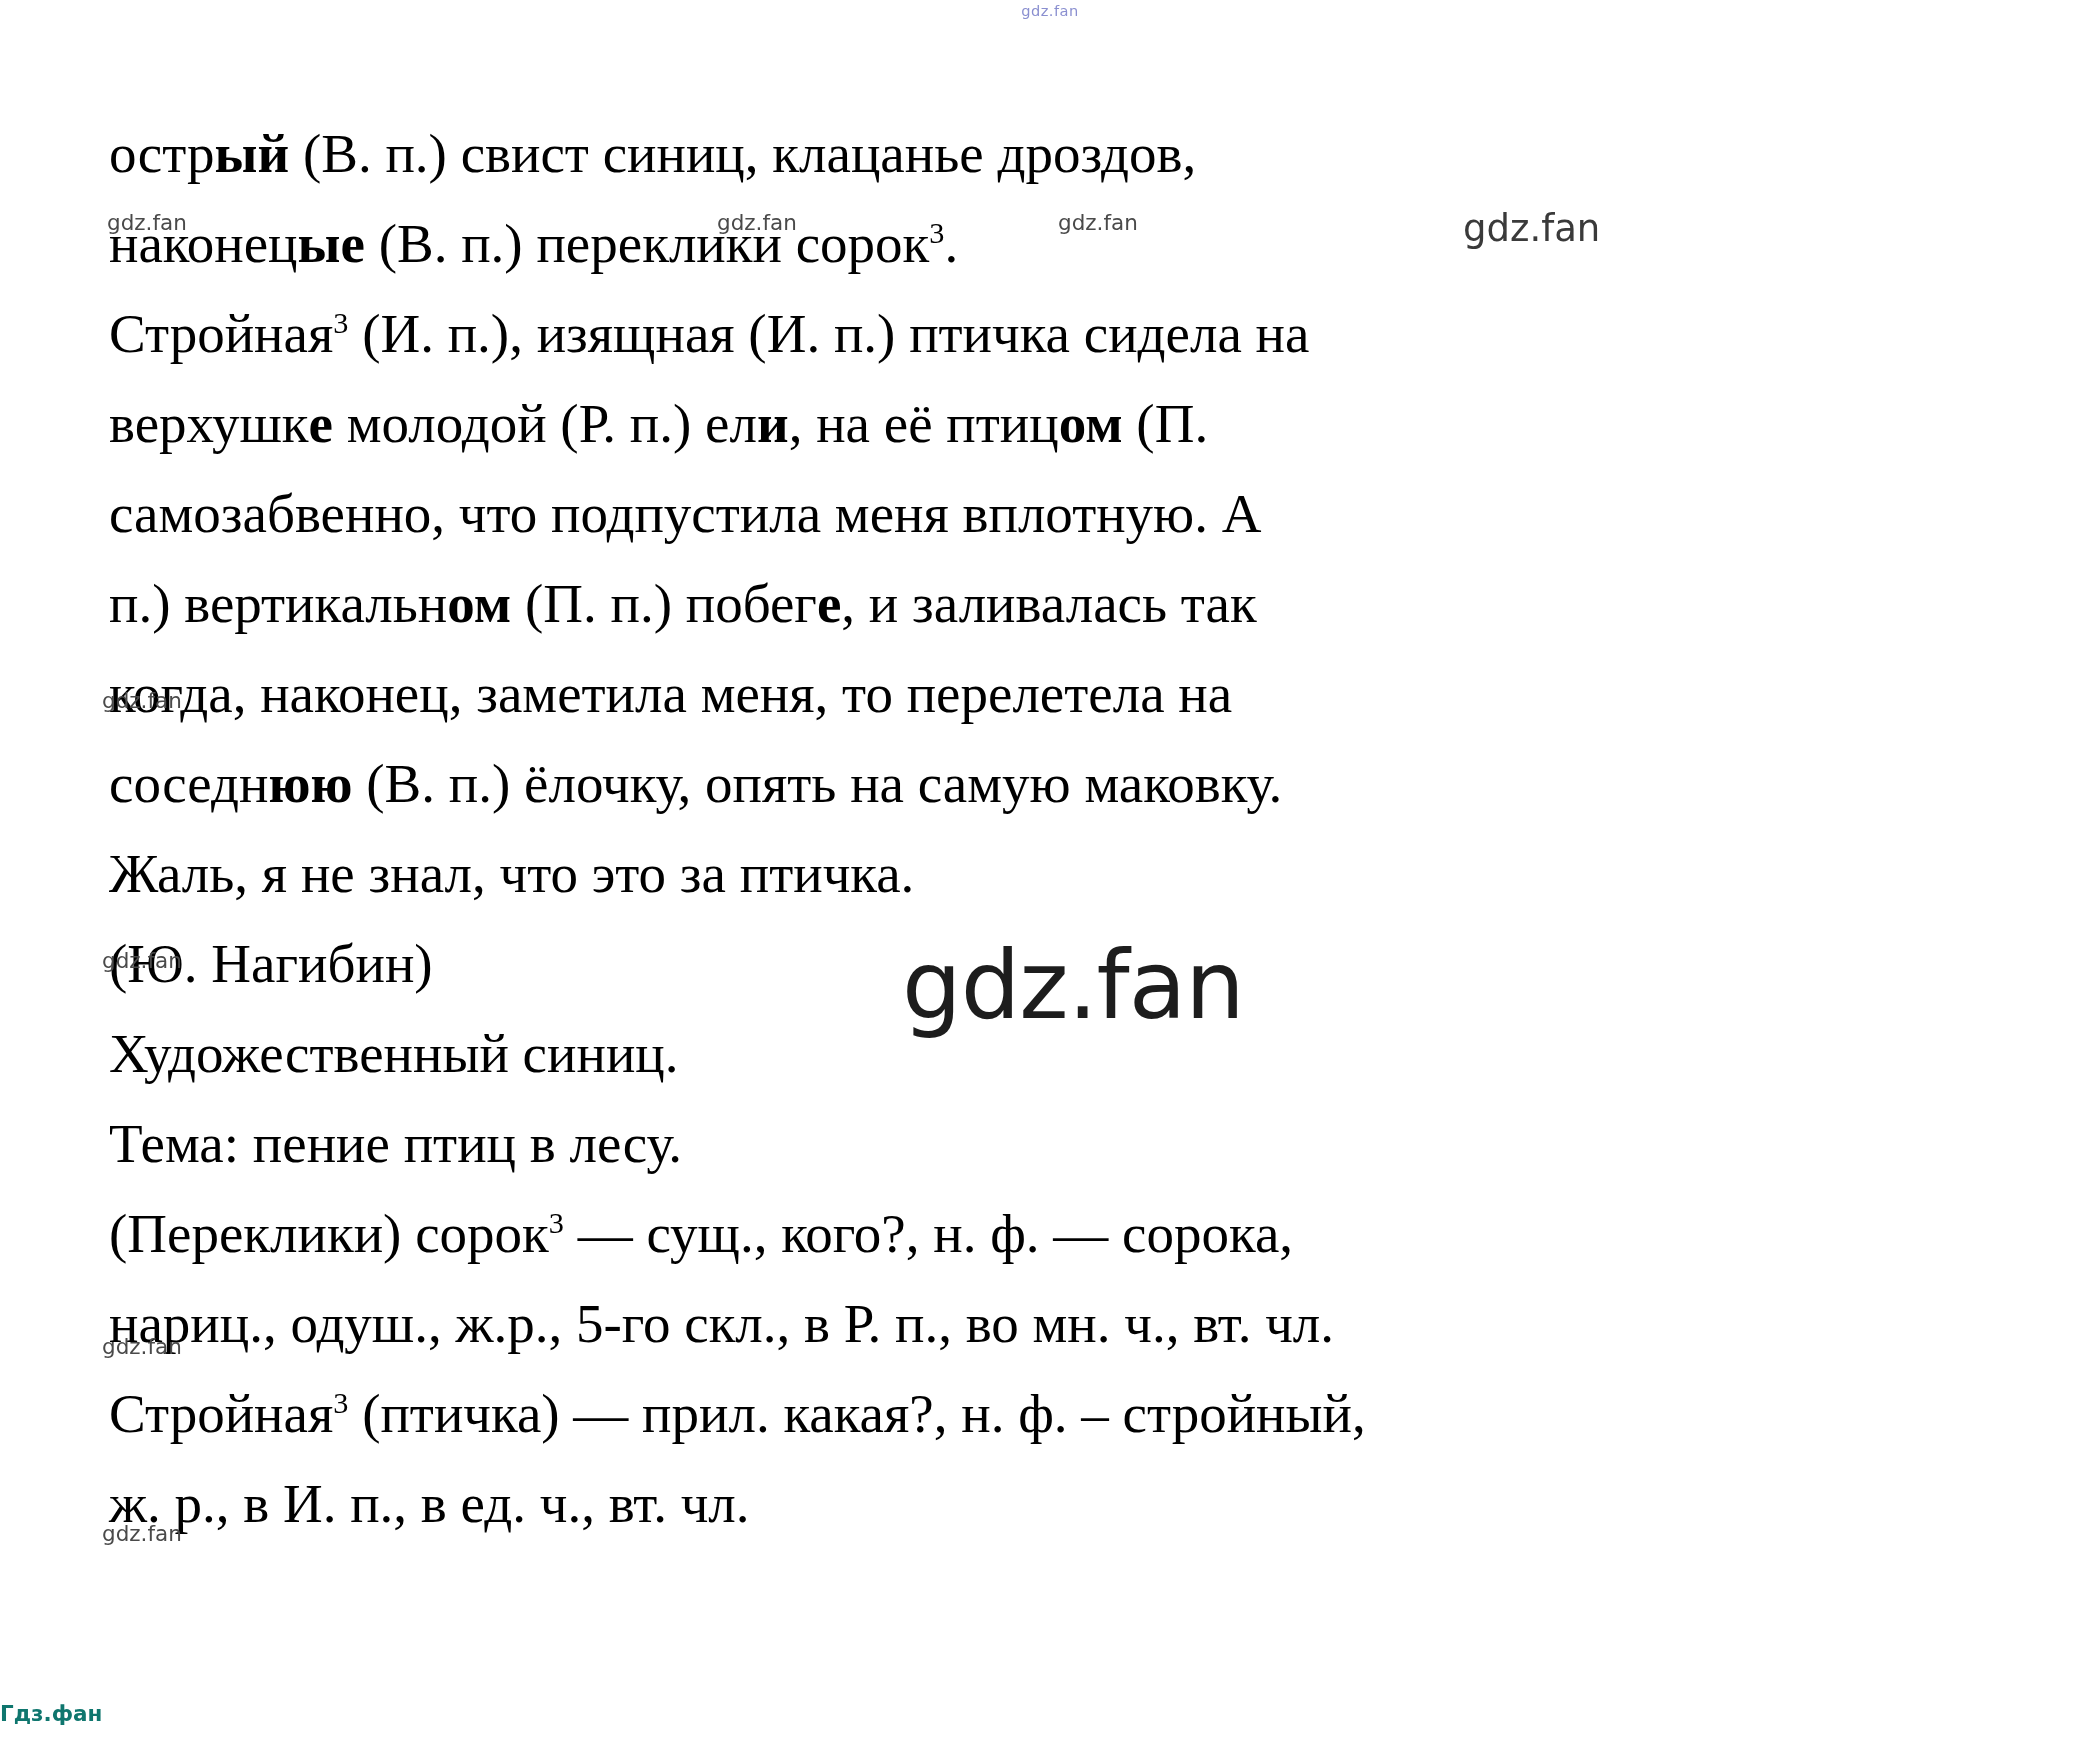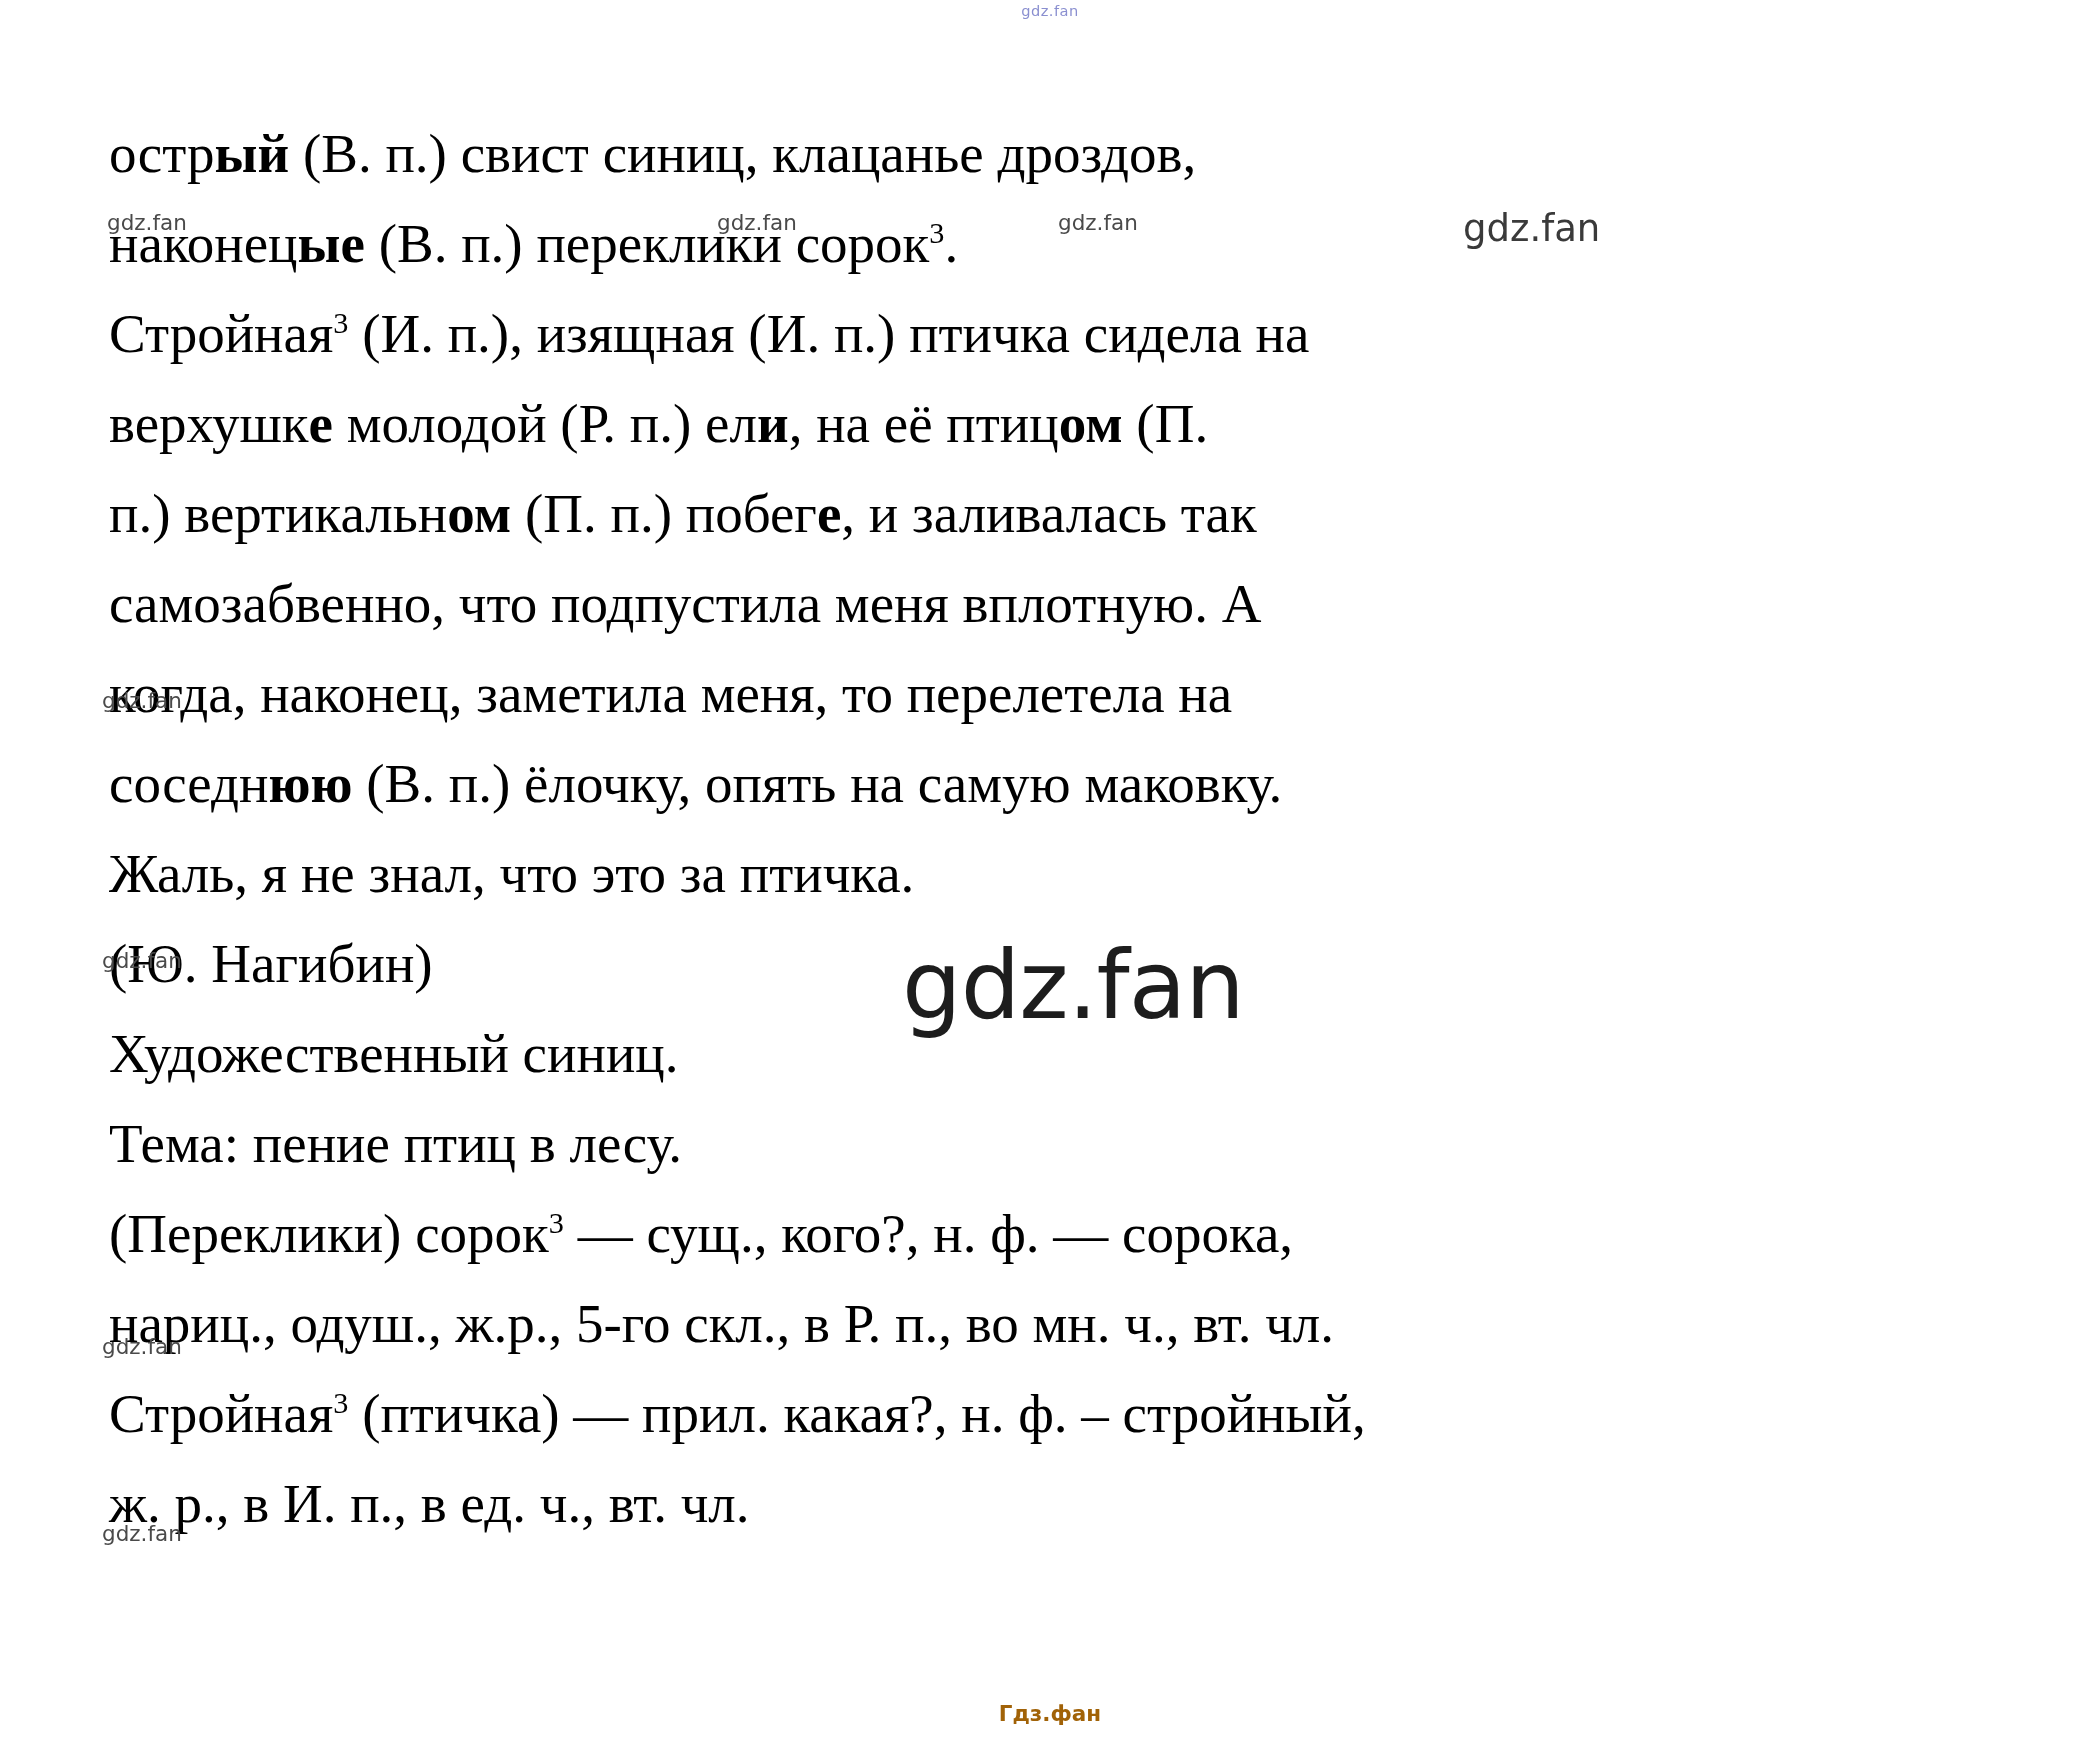--- a/index.html
+++ b/index.html
@@ -26,25 +26,24 @@
     font-family: "DejaVu Sans", sans-serif;
     font-size: 14.6px;
     color: #8a8fd0;
     letter-spacing: 0.5px;
   }
   .wm-bottom {
     position: absolute;
     bottom: 25px;
     left: 0;
     width: 100%;
-    text-align: center;
     font-family: "DejaVu Sans", sans-serif;
     font-size: 21.5px;
     font-weight: bold;
-    color: #a16207;
+    color: #0f766e;
   }
   .wm-small {
     position: absolute;
     font-family: "DejaVu Sans", sans-serif;
     font-size: 21.5px;
     color: #4a4a4a;
     font-weight: normal;
     white-space: nowrap;
     pointer-events: none;
   }
@@ -88,22 +87,22 @@
 </head>
 <body>
 
 <div class="wm-top">gdz.fan</div>
 
 <div class="doc">
     <div class="line"><span>остр</span><b>ый</b><span> (В. п.) свист синиц, клацанье дроздов,</span></div>
     <div class="line"><span>наконец</span><b>ые</b><span> (В. п.) переклики сорок</span><sup>3</sup><span>.</span></div>
     <div class="line"><span>Стройная</span><sup>3</sup><span> (И. п.), изящная (И. п.) птичка сидела на</span></div>
     <div class="line"><span>верхушк</span><b>е</b><span> молодой (Р. п.) ел</span><b>и</b><span>, на её птиц</span><b>ом</b><span> (П.</span></div>
+    <div class="line"><span>самозабвенно, что подпустила меня вплотную. А</span></div>
     <div class="line"><span>п.) вертикальн</span><b>ом</b><span> (П. п.) побег</span><b>е</b><span>, и заливалась так</span></div>
-    <div class="line"><span>самозабвенно, что подпустила меня вплотную. А</span></div>
     <div class="line"><span>когда, наконец, заметила меня, то перелетела на</span></div>
     <div class="line"><span>соседн</span><b>юю</b><span> (В. п.) ёлочку, опять на самую маковку.</span></div>
     <div class="line"><span>Жаль, я не знал, что это за птичка.</span></div>
     <div class="line"><span>(Ю. Нагибин)</span></div>
     <div class="line"><span>Художественный синиц.</span></div>
     <div class="line"><span>Тема: пение птиц в лесу.</span></div>
     <div class="line"><span>(Переклики) сорок</span><sup>3</sup><span> — сущ., кого?, н. ф. — сорока,</span></div>
     <div class="line"><span>нариц., одуш., ж.р., 5-го скл., в Р. п., во мн. ч., вт. чл.</span></div>
     <div class="line"><span>Стройная</span><sup>3</sup><span> (птичка) — прил. какая?, н. ф. – стройный,</span></div>
     <div class="line"><span>ж. р., в И. п., в ед. ч., вт. чл.</span></div>

